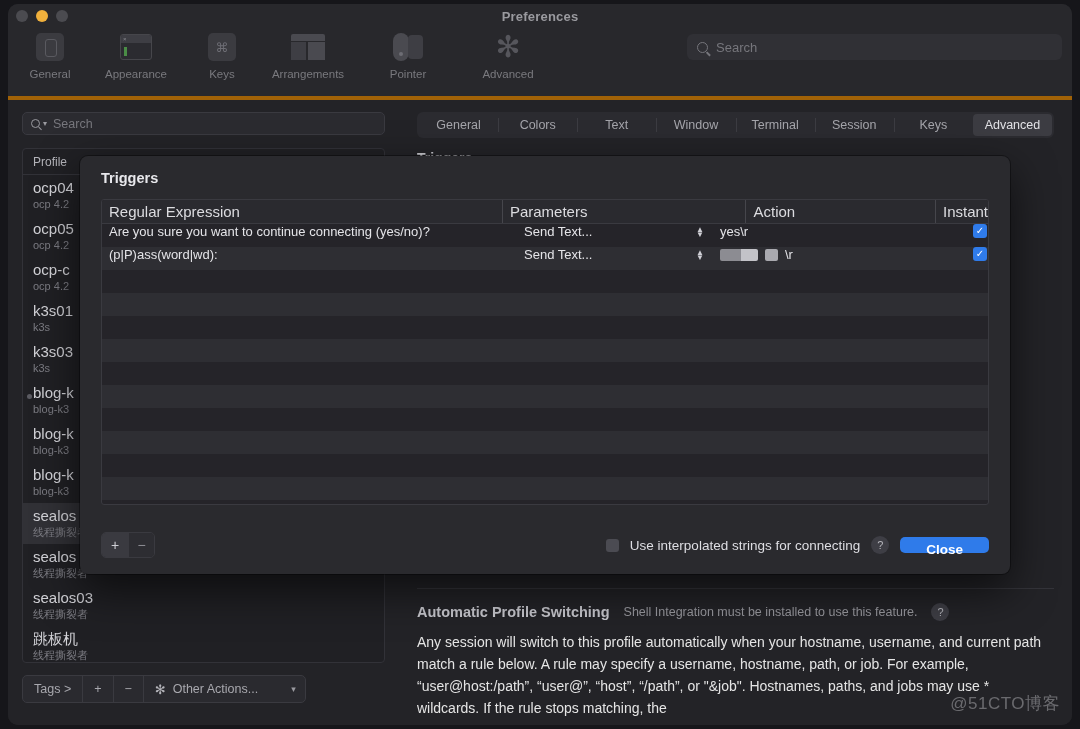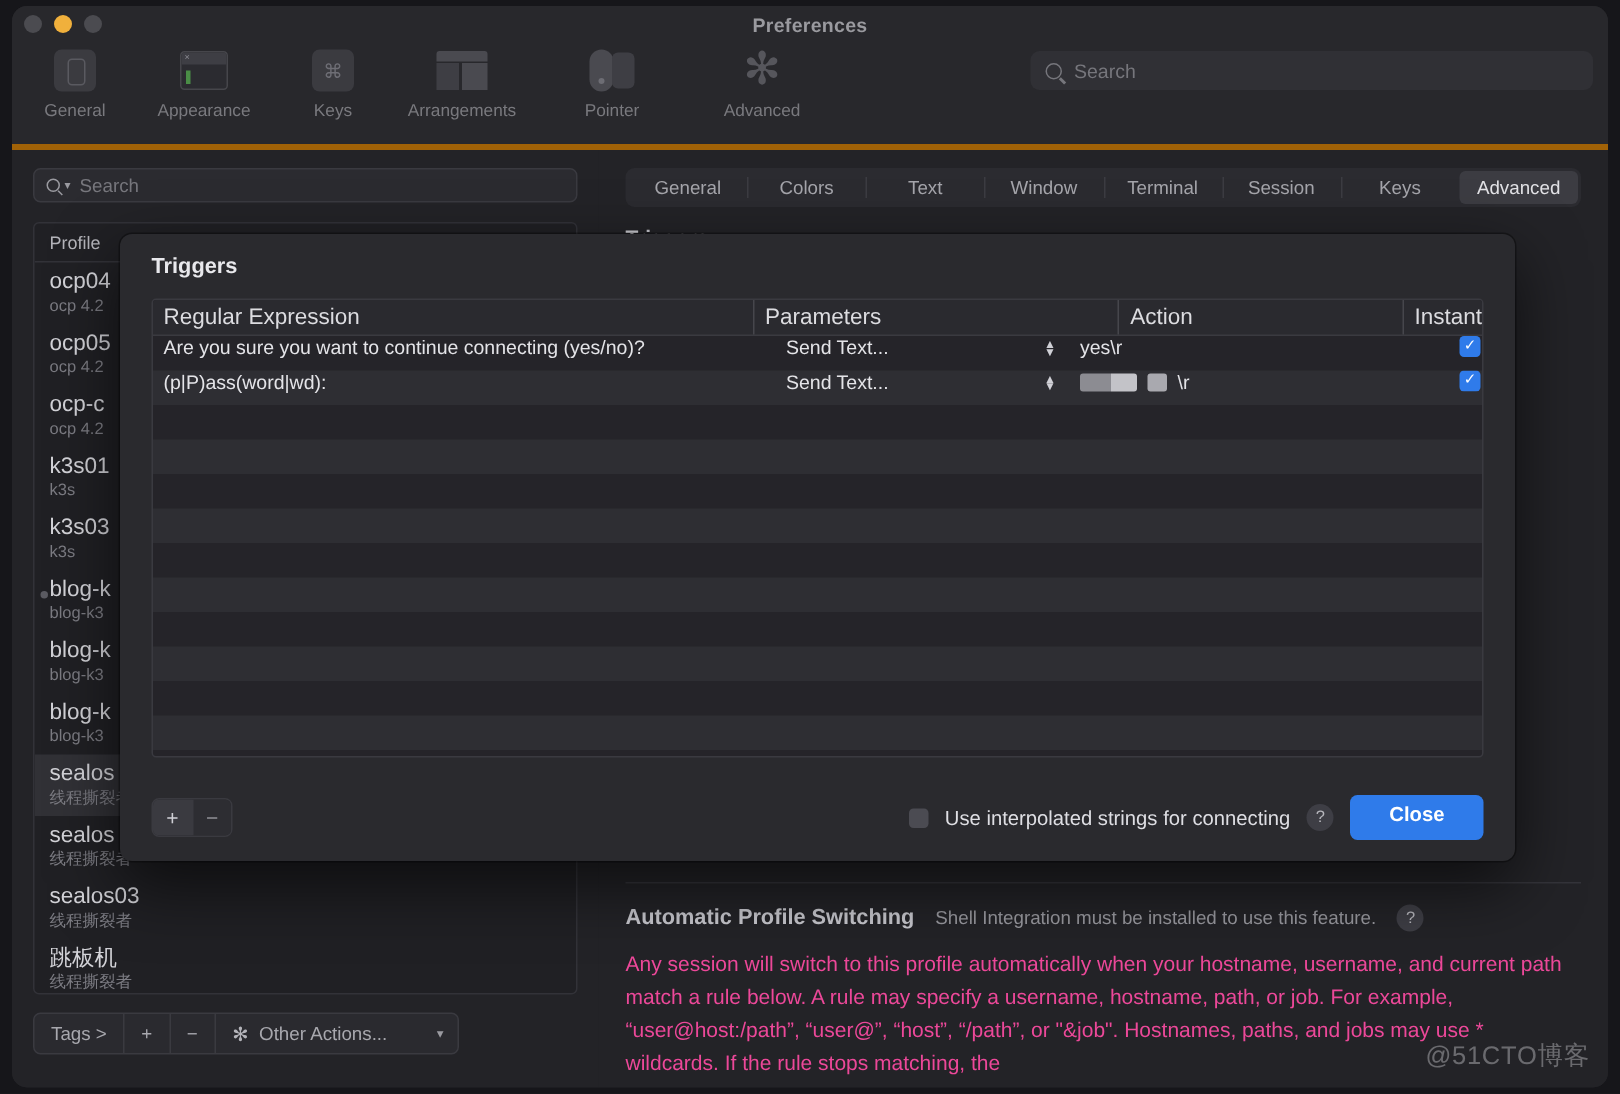--- a/index.html
+++ b/index.html
@@ -131,21 +131,21 @@
 
   .aps { position:absolute; left:18px; right:18px; top: 488px; }
   .aps-div { height:1px; background:#34343a; margin-bottom:14px; }
   .aps-head { display:flex; align-items:center; gap:14px; }
   .aps-title { font-size:14.5px; font-weight:bold; color:#c7c7cd; }
   .aps-note { font-size:12.5px; color:#98989e; }
   .help {
     width:18px;height:18px;border-radius:50%;background:#3e3e45;color:#b6b6bc;
     font-size:11px;display:flex;align-items:center;justify-content:center;flex:none;
   }
-  .aps-body { margin-top:10px; font-size:14px; line-height:22px; color:#ec4899; }
+  .aps-body { margin-top:10px; font-size:14px; line-height:22px; color:#e5e5e5; }
 
   
   .dlg {
     position:absolute; left:72px; top:152px; width:930px; height:418px;
     background:#2a2a2e; border-radius:8px;
     box-shadow: 0 16px 44px rgba(0,0,0,.62), 0 0 0 1px rgba(0,0,0,.35);
   }
   .dlg-title { position:absolute; left:21px; top:14px; font-size:14.5px; font-weight:bold; color:#e8e8ec; }
   .tbl {
     position:absolute; left:21px; top:43px; right:21px; height:306px;
@@ -171,21 +171,21 @@
   }
   .dlg-foot { position:absolute; left:21px; right:21px; bottom:16px; height:26px; display:flex; align-items:center; }
   .pm { display:flex; border:1px solid #3a3a40; border-radius:5px; overflow:hidden; height:26px; }
   .pm-b { width:26px; display:flex; align-items:center; justify-content:center; color:#cfcfd5; font-size:14px; background:#3a3a40; }
   .pm-b.minus { background:#2d2d32; color:#8e8e95; border-left:1px solid #3a3a40; }
   .foot-right { margin-left:auto; display:flex; align-items:center; gap:11px; }
   .cbx { width:13px;height:13px;border-radius:3px;background:#4b4b52; }
   .foot-lbl { font-size:13.5px; color:#dedee3; }
   .btn-close {
     background:#2f7bea; color:#fff; font-size:13.5px; font-weight:bold;
-    padding:0 26px; height:30px; line-height:26px; border-radius:5px;
+    padding:0 26px; height:16px; line-height:26px; border-radius:5px;
   }
 
   .watermark {
     position:absolute; right:12px; bottom:10px;
     font-size:17px; color:rgba(205,205,210,.42);
     font-family:"Liberation Sans", sans-serif; letter-spacing:.5px;
   }
 </style>
 </head>
 <body>

